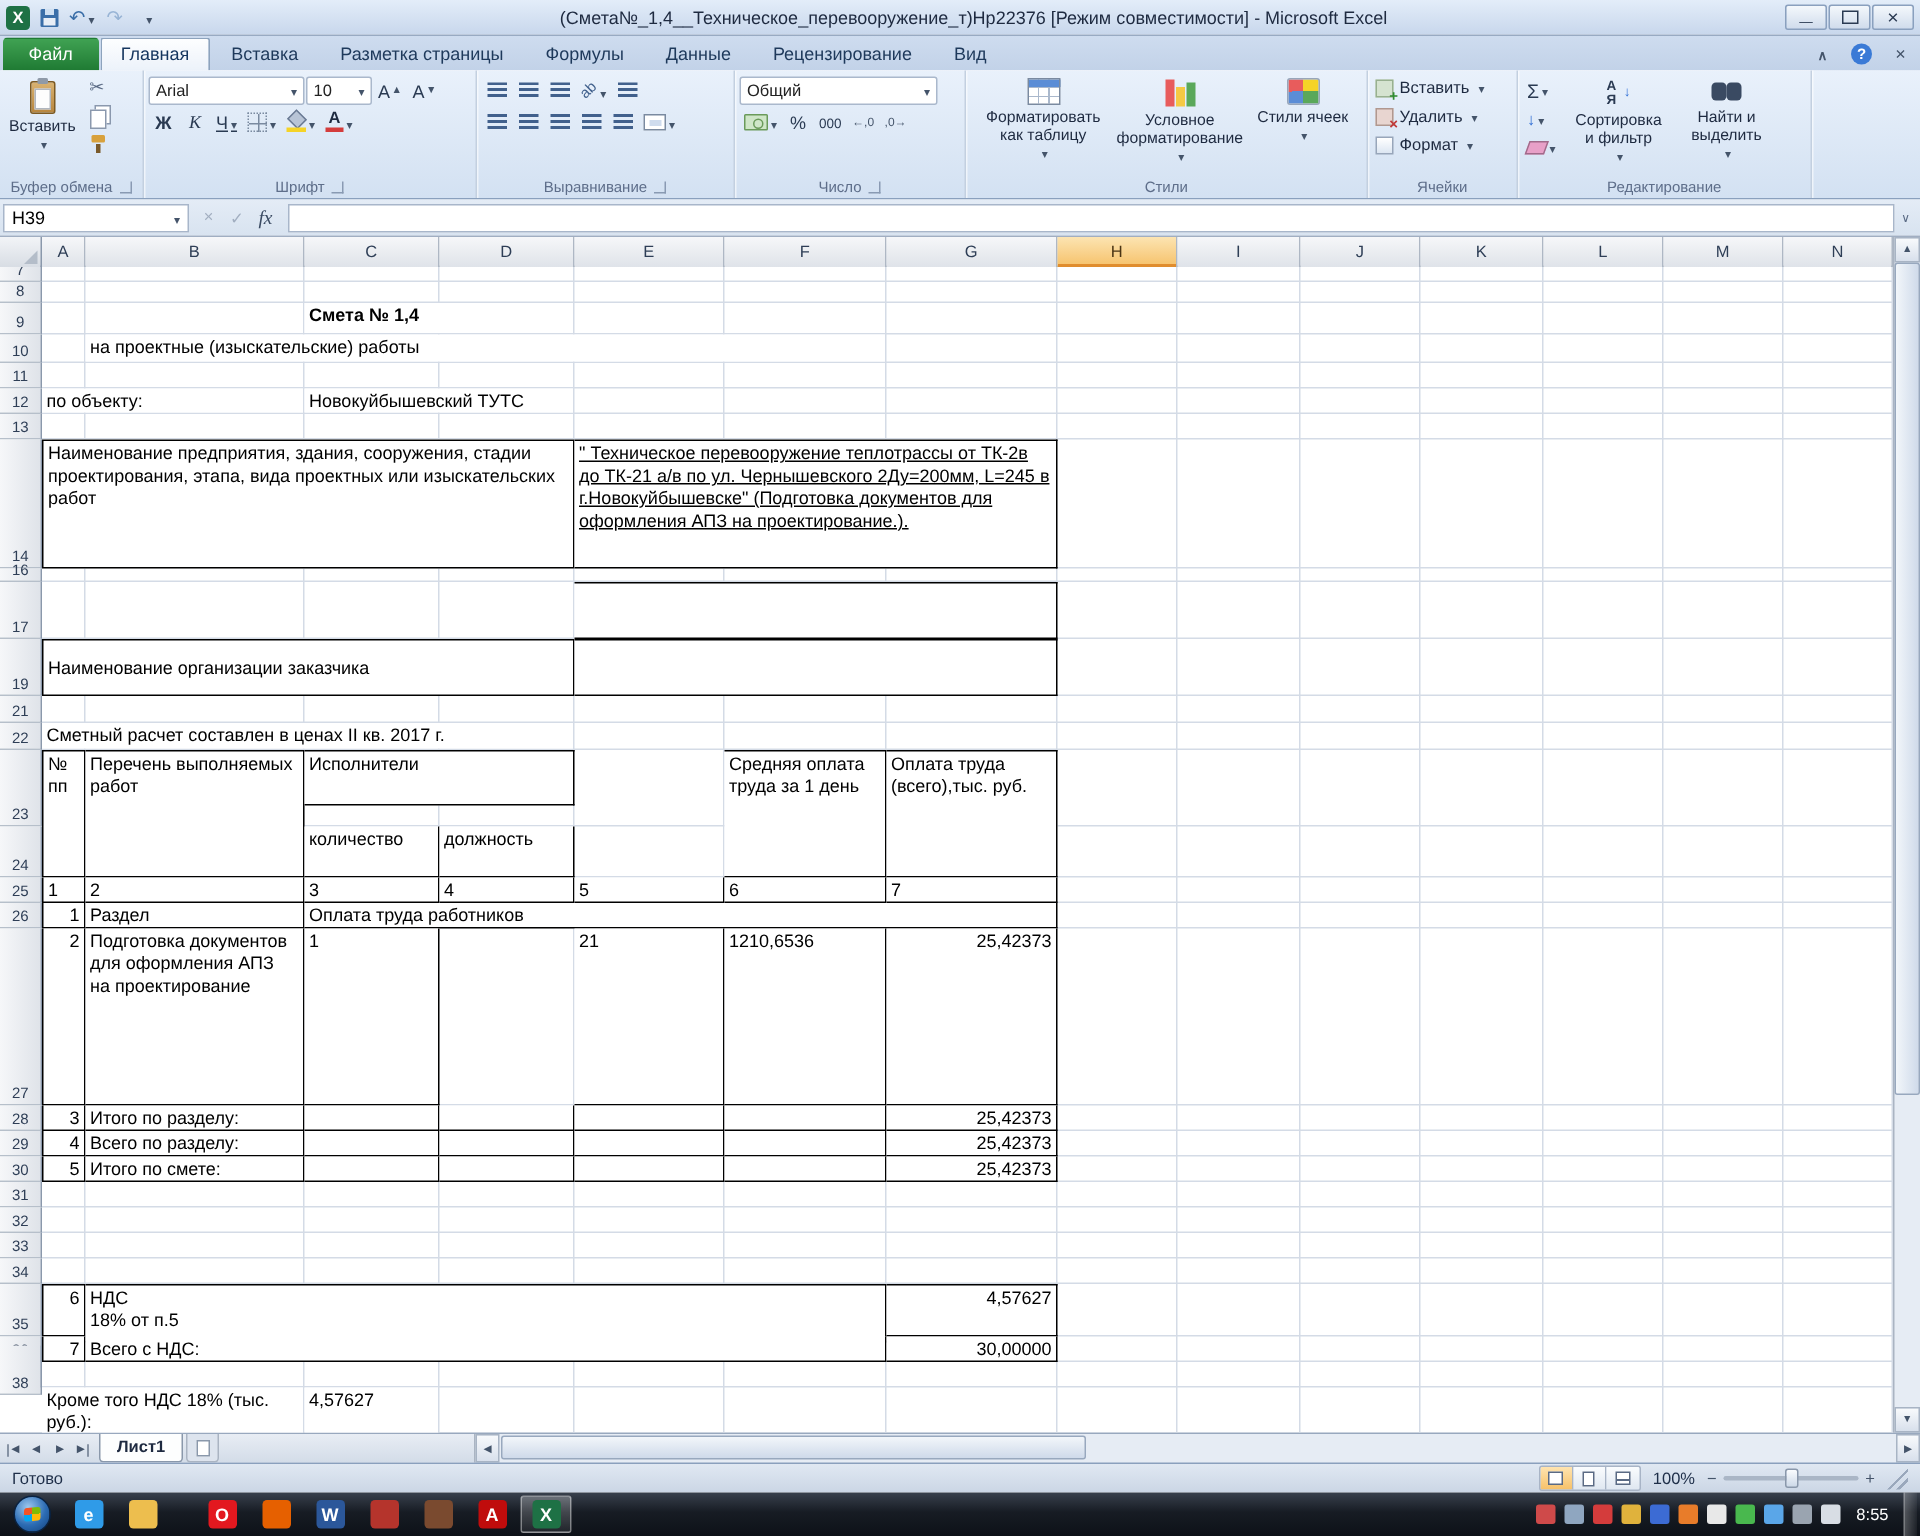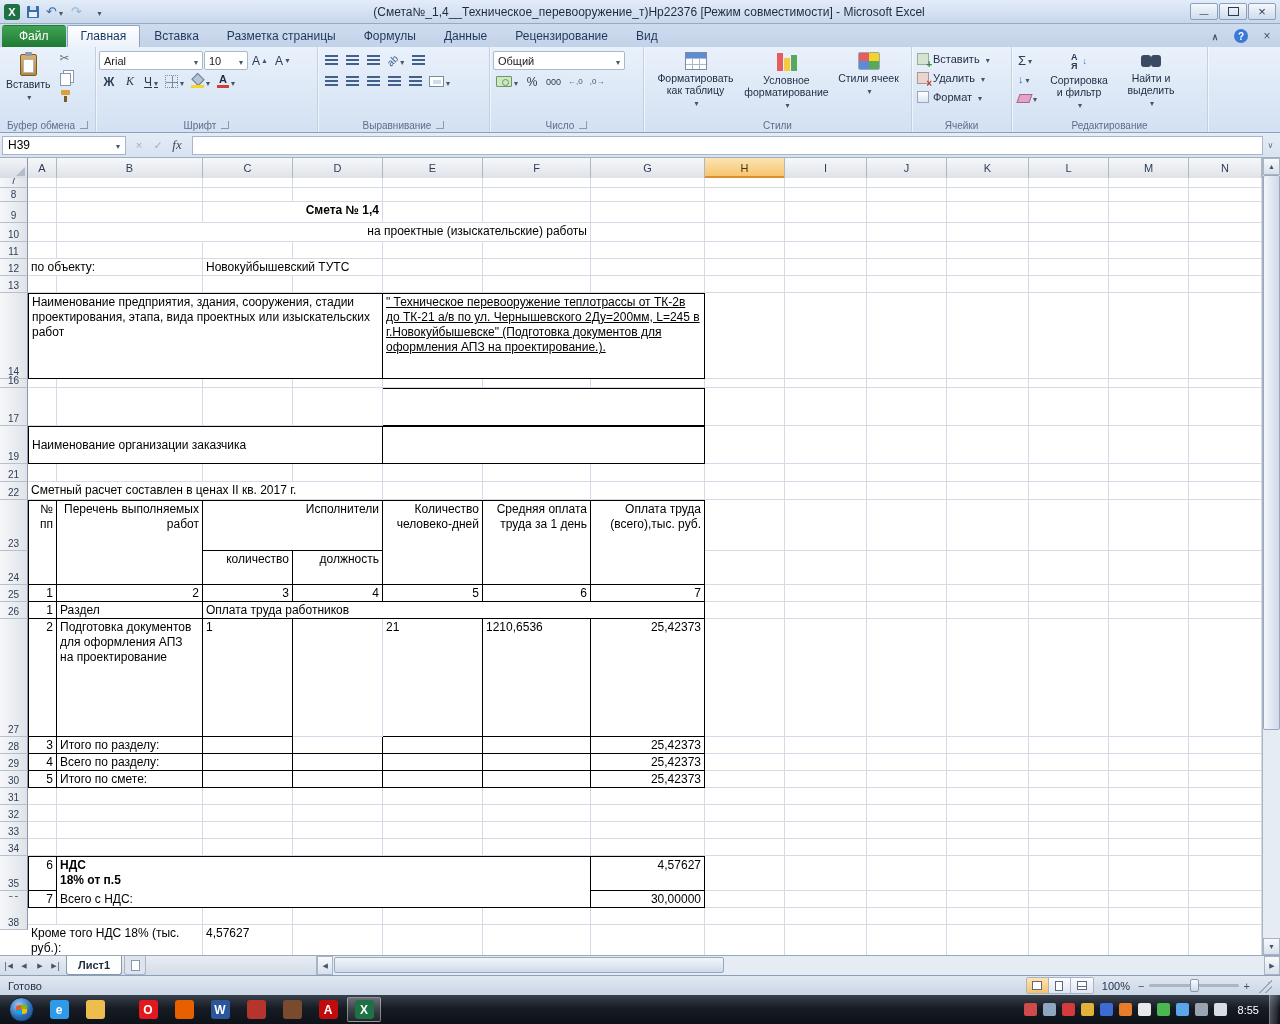--- a/index.html
+++ b/index.html
@@ -118,21 +118,21 @@
 .colhdr{position:absolute;top:0;height:20px;border-right:1px solid #aeb7c4;display:flex;align-items:center;justify-content:center;font-size:11px;color:#2e3e56;background:linear-gradient(#f6f7f9,#dfe3e9)}
 .colhdr.sel{background:linear-gradient(#fce4b2,#f6c169);box-shadow:inset 0 -2px 0 #e08d2e;color:#4a3414}
 #grid{position:absolute;top:178px;left:0;width:1262px;height:777px;background:#fff;overflow:hidden}
 .vline{position:absolute;top:0;height:777px;width:1px;background:#d4dbe6;z-index:1}
 .hline{position:absolute;left:28px;width:1234px;height:1px;background:#d4dbe6;z-index:1}
 .rowhdr{position:absolute;left:0;width:28px;border-right:1px solid #8a98ab;border-bottom:1px solid #b6bfca;display:flex;align-items:flex-end;justify-content:center;font-size:10px;color:#2e3e56;background:linear-gradient(90deg,#f6f7f9,#dfe3e9);z-index:3;padding-bottom:1px}
 .cell{position:absolute;z-index:2;background:#fff;font-size:12px;line-height:15px;padding:1px 3px;color:#000;overflow:hidden;white-space:nowrap}
 .cell.wrap{white-space:normal}
 .cell.pre{white-space:pre-line}
 .cell.b{font-weight:bold}
-.cell.c{text-align:right}
+.cell.c{text-align:left}
 .cell.r{text-align:right}
 .cell.u{text-decoration:underline}
 .cell.yellow{background:#ffff00}
 .cell.brk{overflow-wrap:anywhere;word-break:break-word}
 .cell.mid{display:flex;align-items:center}
 .cell.bt{border-top:1px solid #000}
 .cell.bl{border-left:1px solid #000}
 .cell.bb{border-bottom:1px solid #000}
 .cell.br{border-right:1px solid #000}
 #vscroll{position:absolute;left:1262px;top:158px;width:18px;height:797px;background:#e6ecf4;border-left:1px solid #aab4c2}
@@ -578,24 +578,23 @@
     <div class="cell " style="left: 28px; top: 81px; width: 174px; height: 16px;">по объекту:</div>
     <div class="cell " style="left: 203px; top: 81px; width: 179px; height: 16px;">Новокуйбышевский ТУТС</div>
     <div class="cell wrap bt bl bb br" style="left: 28px; top: 115px; width: 355px; height: 86px;">Наименование предприятия, здания, сооружения, стадии проектирования, этапа, вида проектных или изыскательских работ</div>
     <div class="cell wrap u bt bb br" style="left: 383px; top: 115px; width: 322px; height: 86px;">" Техническое перевооружение теплотрассы от ТК-2в до ТК-21 а/в по ул. Чернышевского 2Ду=200мм, L=245 в г.Новокуйбышевске" (Подготовка документов для оформления АПЗ на проектирование.).</div>
     <div class="cell bt bb br" style="left: 383px; top: 210px; width: 322px; height: 38px;"></div>
     <div class="cell mid bt bl bb br" style="left: 28px; top: 248px; width: 355px; height: 38px;">Наименование организации заказчика</div>
     <div class="cell bt bb br" style="left: 383px; top: 248px; width: 322px; height: 38px;"></div>
     <div class="cell " style="left: 28px; top: 304px; width: 354px; height: 17px;">Сметный расчет составлен в ценах II кв. 2017 г.</div>
     <div class="cell c wrap bt bl bb br" style="left: 28px; top: 322px; width: 29px; height: 85px;">№ пп</div>
     <div class="cell c wrap bt bb br" style="left: 57px; top: 322px; width: 146px; height: 85px;">Перечень выполняемых работ</div>
-    <div class="cell c bt bb br" style="left: 203px; top: 322px; width: 180px; height: 51px;">Исполнители</div>
+    <div class="cell c bt bb br" style="left: 203px; top: 322px; width: 180px; height: 37px;">Исполнители</div>
     <div class="cell c bb br" style="left: 203px; top: 373px; width: 90px; height: 34px;">количество</div>
     <div class="cell c bb br" style="left: 293px; top: 373px; width: 90px; height: 34px;">должность</div>
-    <div class="cell c wrap bt bb br" style="left: 383px; top: 322px; width: 100px; height: 85px;">Количество человеко-дней</div>
     <div class="cell c wrap bt bb br" style="left: 483px; top: 322px; width: 108px; height: 85px;">Средняя оплата труда за 1 день</div>
     <div class="cell c wrap bt bb br" style="left: 591px; top: 322px; width: 114px; height: 85px;">Оплата труда (всего),тыс. руб.</div>
     <div class="cell c bl bb br" style="left: 28px; top: 407px; width: 29px; height: 17px;">1</div>
     <div class="cell c bb br" style="left: 57px; top: 407px; width: 146px; height: 17px;">2</div>
     <div class="cell c bb br" style="left: 203px; top: 407px; width: 90px; height: 17px;">3</div>
     <div class="cell c bb br" style="left: 293px; top: 407px; width: 90px; height: 17px;">4</div>
     <div class="cell c bb br" style="left: 383px; top: 407px; width: 100px; height: 17px;">5</div>
     <div class="cell c bb br" style="left: 483px; top: 407px; width: 108px; height: 17px;">6</div>
     <div class="cell c bb br" style="left: 591px; top: 407px; width: 114px; height: 17px;">7</div>
     <div class="cell r bl bb br" style="left: 28px; top: 424px; width: 29px; height: 17px;">1</div>
@@ -622,21 +621,21 @@
     <div class="cell bb br" style="left: 483px; top: 576px; width: 108px; height: 17px;"></div>
     <div class="cell r bb br" style="left: 591px; top: 576px; width: 114px; height: 17px;">25,42373</div>
     <div class="cell r bl bb br" style="left: 28px; top: 593px; width: 29px; height: 17px;">5</div>
     <div class="cell bb br" style="left: 57px; top: 593px; width: 146px; height: 17px;">Итого по смете:</div>
     <div class="cell bb br" style="left: 203px; top: 593px; width: 90px; height: 17px;"></div>
     <div class="cell bb br" style="left: 293px; top: 593px; width: 90px; height: 17px;"></div>
     <div class="cell bb br" style="left: 383px; top: 593px; width: 100px; height: 17px;"></div>
     <div class="cell bb br" style="left: 483px; top: 593px; width: 108px; height: 17px;"></div>
     <div class="cell r bb br" style="left: 591px; top: 593px; width: 114px; height: 17px;">25,42373</div>
     <div class="cell r bt bl bb br" style="left: 28px; top: 678px; width: 29px; height: 35px;">6</div>
-    <div class="cell pre bt bb br" style="left: 57px; top: 678px; width: 534px; height: 39px; font-weight: bold;">НДС
+    <div class="cell pre bt bb br" style="left: 57px; top: 678px; width: 534px; height: 39px;">НДС
 18% от п.5</div>
     <div class="cell r bt bb br" style="left: 591px; top: 678px; width: 114px; height: 35px;">4,57627</div>
     <div class="cell r bl bb br" style="left: 28px; top: 713px; width: 29px; height: 17px;">7</div>
     <div class="cell bb br" style="left: 57px; top: 713px; width: 534px; height: 17px;">Всего с НДС:</div>
     <div class="cell r bb br" style="left: 591px; top: 713px; width: 114px; height: 17px;">30,00000</div>
     <div class="cell wrap" style="left: 28px; top: 747px; width: 174px; height: 32px;">Кроме того НДС 18% (тыс. руб.):</div>
     <div class="cell " style="left: 203px; top: 747px; width: 89px; height: 32px;">4,57627</div>
   </div>
 
 <div id="vscroll">

